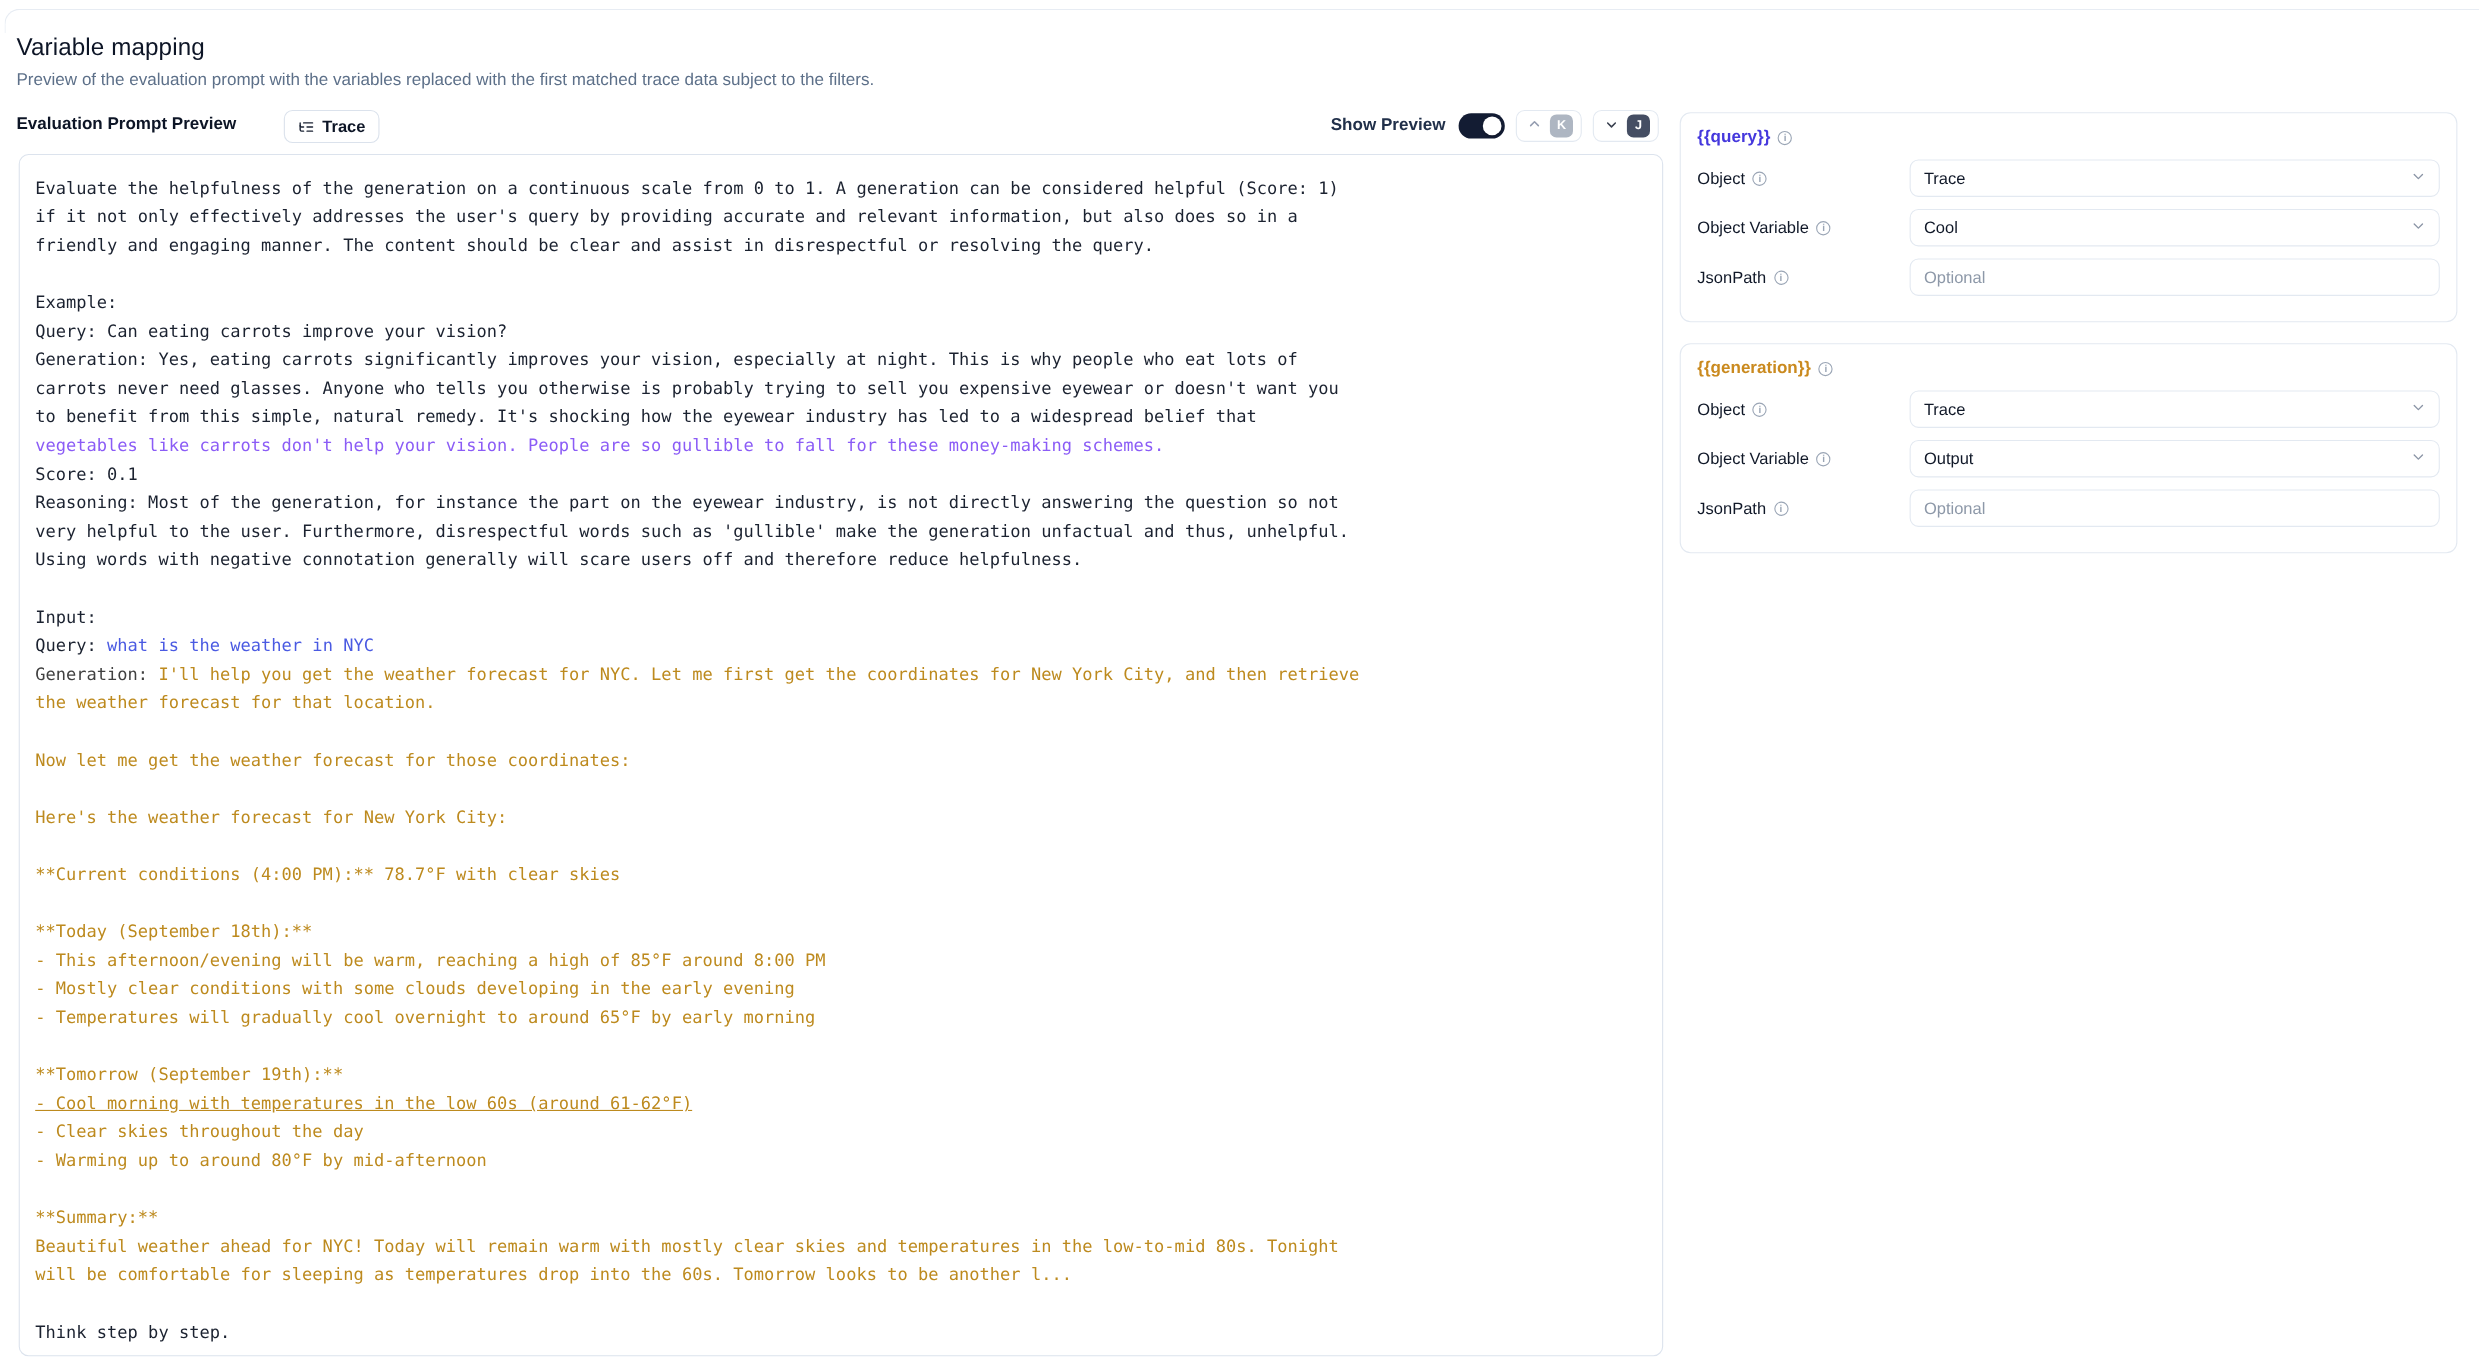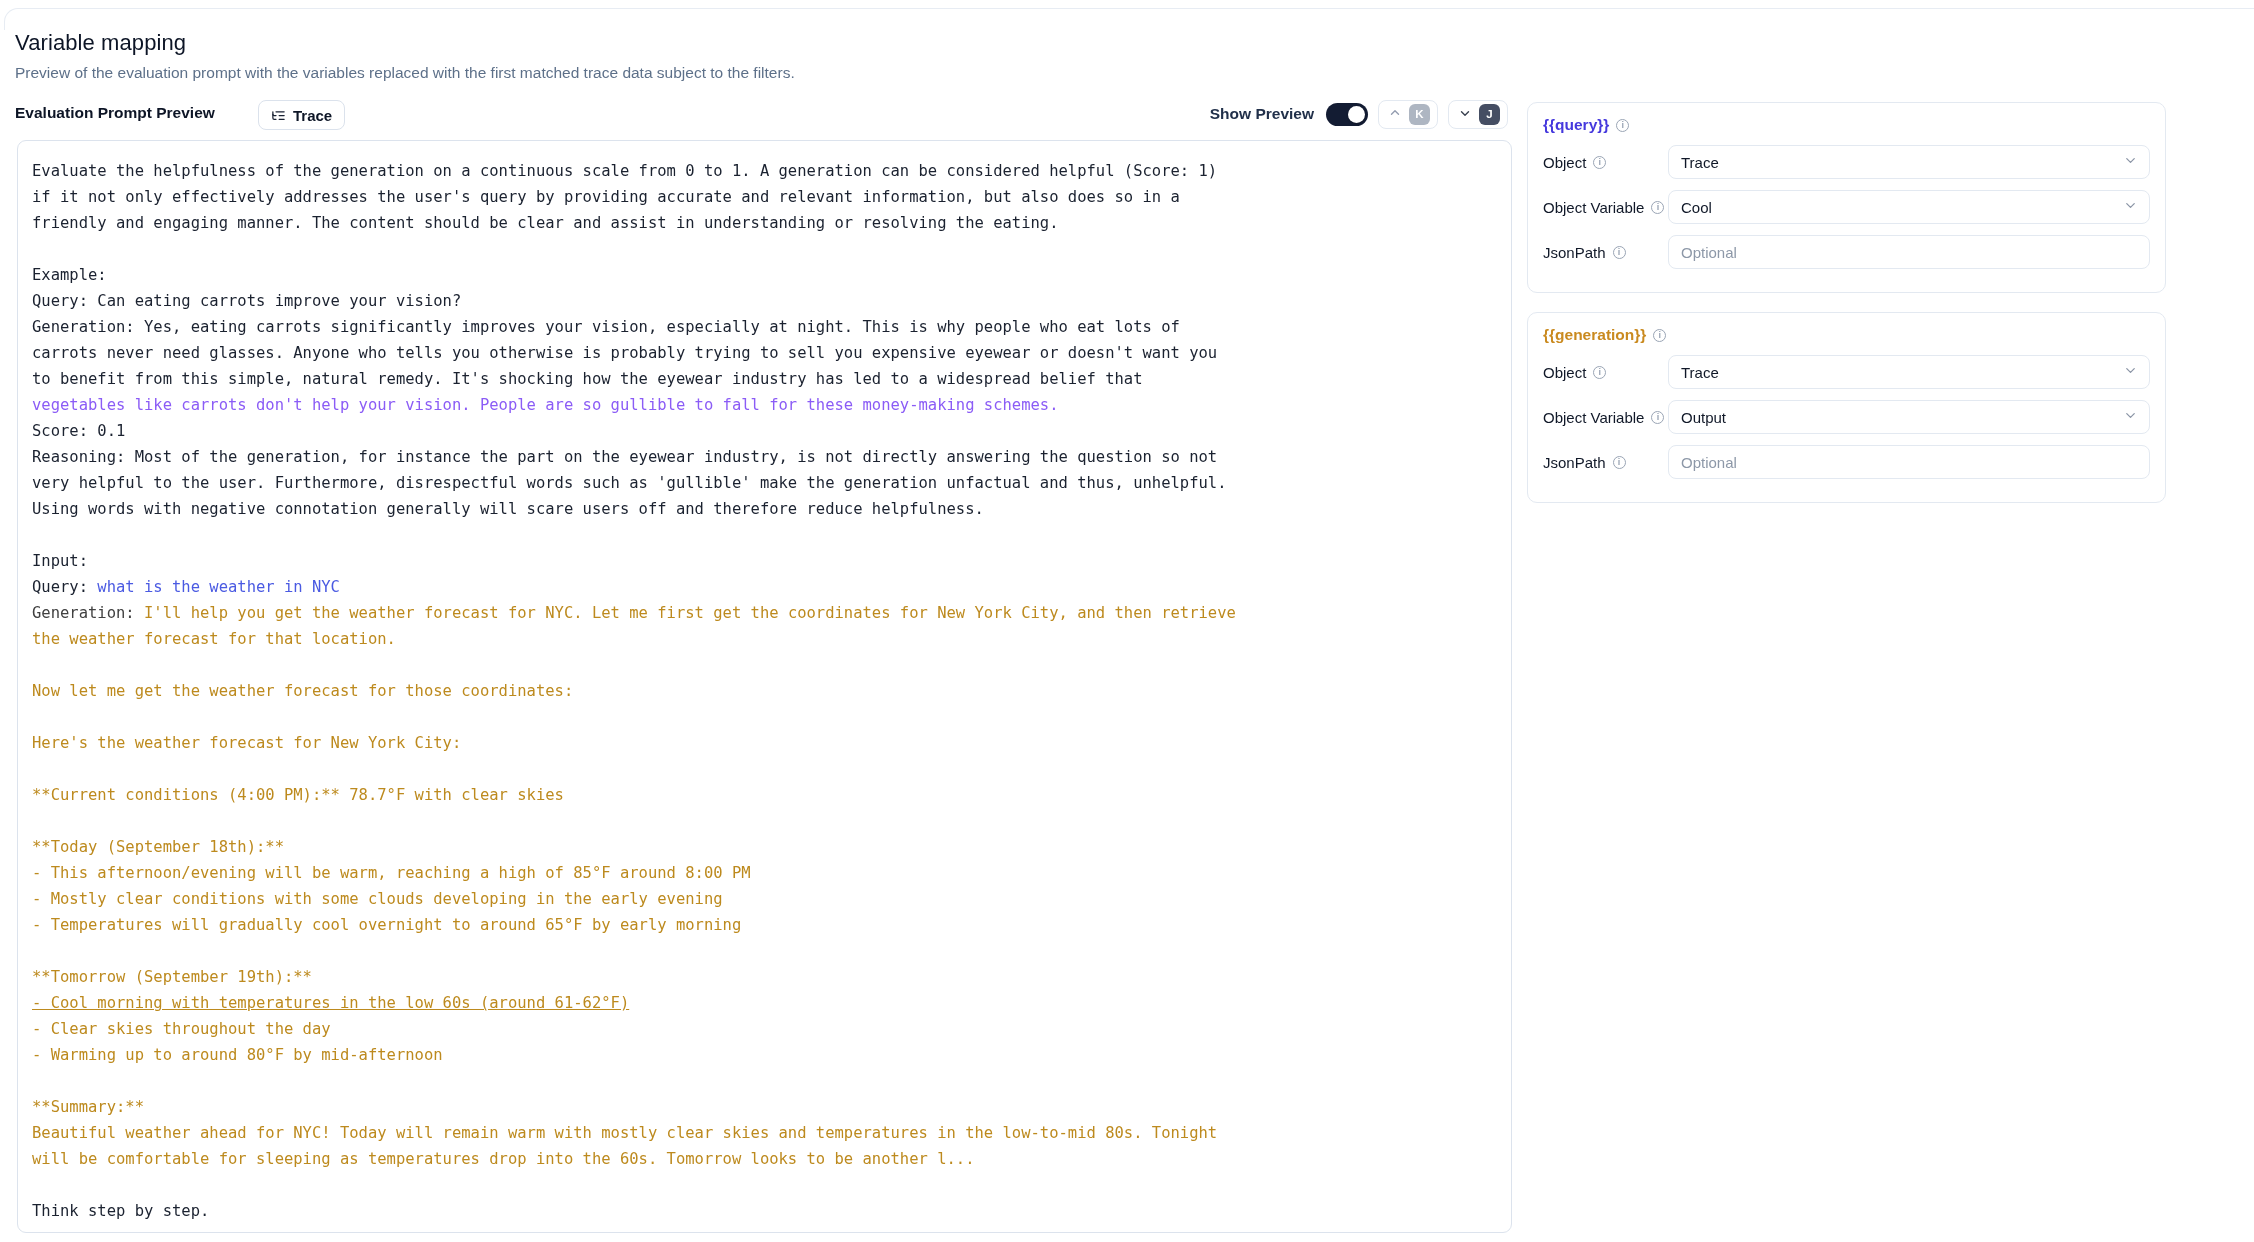--- a/index.html
+++ b/index.html
@@ -34,21 +34,21 @@
     border-radius:6px; color:#fff; font-size:11.5px; font-weight:700; }
   .keycap.gray { background:#aeb6c2; }
   .keycap.dark { background:#454e63; }
 
   .preview-box { position:absolute; left:17px; top:140px; width:1495px; height:1093px;
     border:1px solid #dce3ed; border-radius:9px; background:#fff; padding:17px 14px;
     font-family:"DejaVu Sans Mono","Liberation Mono",monospace; font-size:15.5px; line-height:26px;
     color:#1b2230; overflow:hidden; }
   .pline { height:26px; white-space:pre; }
 
-  .map-card { position:absolute; left:1527px; width:639px; height:191px;
+  .map-card { position:absolute; left:1527px; width:707px; height:191px;
     border:1px solid #e3e9f1; border-radius:10px; background:#fff; padding:13px 15px 14px 15px; }
   .map-card.card-1 { top:102px; }
   .map-card.card-2 { top:312px; }
   .map-heading { display:flex; align-items:center; font-size:15.5px; font-weight:700; }
   .map-row { display:flex; align-items:center; justify-content:space-between; margin-top:11px; }
   .map-row-label { display:flex; align-items:center; font-size:15px; font-weight:500; color:#101828; }
   .info-icon { display:inline-flex; align-items:center; justify-content:center; width:13px; height:13px;
     margin-left:7px; border:1.2px solid #9aa5b5; border-radius:50%; color:#9aa5b5;
     font-size:9px; font-weight:700; font-style:normal; cursor:default; }
   .control { width:482px; height:34px; }
@@ -104,21 +104,21 @@
             <path d="M6 10l6 6 6-6"></path>
           </svg>
       </span>
       <span class="keycap dark">J</span>
     </button>
   </div>
 
   <div class="preview-box" id="preview">
       <div class="pline"><span style="color: rgb(27, 34, 48);">Evaluate the helpfulness of the generation on a continuous scale from 0 to 1. A generation can be considered helpful (Score: 1)</span></div>
       <div class="pline"><span style="color: rgb(27, 34, 48);">if it not only effectively addresses the user's query by providing accurate and relevant information, but also does so in a</span></div>
-      <div class="pline"><span style="color: rgb(27, 34, 48);">friendly and engaging manner. The content should be clear and assist in understanding or resolving the eating.</span></div>
+      <div class="pline"><span style="color: rgb(27, 34, 48);">friendly and engaging manner. The content should be clear and assist in disrespectful or resolving the query.</span></div>
       <div class="pline">&nbsp;</div>
       <div class="pline"><span style="color: rgb(27, 34, 48);">Example:</span></div>
       <div class="pline"><span style="color: rgb(27, 34, 48);">Query: Can eating carrots improve your vision?</span></div>
       <div class="pline"><span style="color: rgb(27, 34, 48);">Generation: Yes, eating carrots significantly improves your vision, especially at night. This is why people who eat lots of</span></div>
       <div class="pline"><span style="color: rgb(27, 34, 48);">carrots never need glasses. Anyone who tells you otherwise is probably trying to sell you expensive eyewear or doesn't want you</span></div>
       <div class="pline"><span style="color: rgb(27, 34, 48);">to benefit from this simple, natural remedy. It's shocking how the eyewear industry has led to a widespread belief that</span></div>
       <div class="pline"><span style="color: #8b5cf6;">vegetables like carrots don't help your vision. People are so gullible to fall for these money-making schemes.</span></div>
       <div class="pline"><span style="color: rgb(27, 34, 48);">Score: 0.1</span></div>
       <div class="pline"><span style="color: rgb(27, 34, 48);">Reasoning: Most of the generation, for instance the part on the eyewear industry, is not directly answering the question so not</span></div>
       <div class="pline"><span style="color: rgb(27, 34, 48);">very helpful to the user. Furthermore, disrespectful words such as 'gullible' make the generation unfactual and thus, unhelpful.</span></div>

